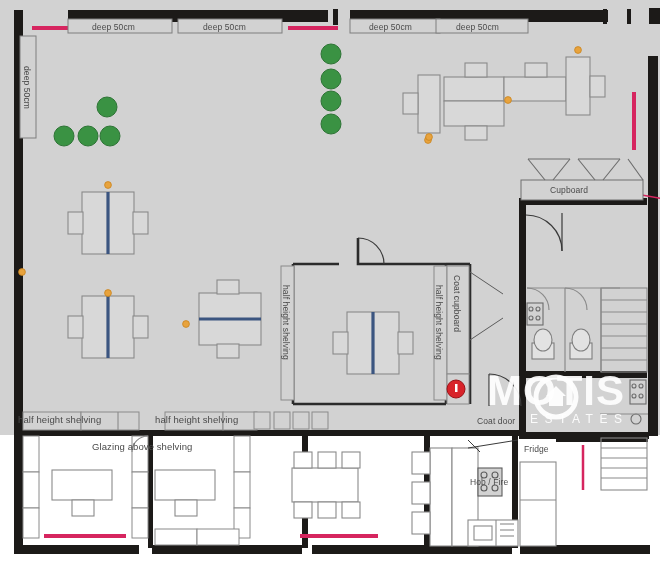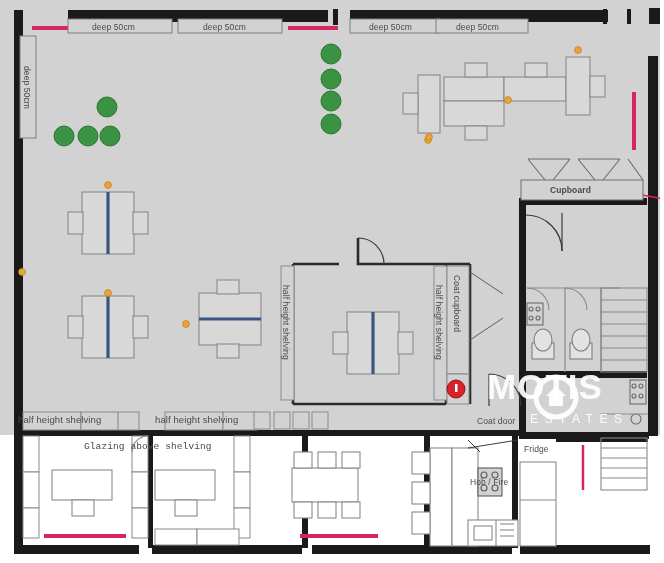--- a/index.html
+++ b/index.html
@@ -19,21 +19,21 @@
   .lbl-shelf{font-size:9.5px;}
   .lbl-room{font-size:8.5px;}
   .lbl-vert{transform-origin:0 0;}
   .wm{
     position:absolute;
     color:#ffffff;
     font-family:"Liberation Sans",sans-serif;
     pointer-events:none;
     opacity:.93;
   }
-  .wm-main{font-size:35px;font-weight:700;letter-spacing:1px;}
+  .wm-main{font-size:42px;font-weight:700;letter-spacing:1px;}
   .wm-sub{font-size:12px;font-weight:400;letter-spacing:6.5px;}
 </style>
 </head>
 <body>
 
 <div id="plan-root">
 
   <svg id="plan-svg" viewBox="0 0 664 563" xmlns="http://www.w3.org/2000/svg">
 
     <rect x="0" y="0" width="664" height="563" fill="#ffffff"></rect>
@@ -406,31 +406,31 @@
 
   </svg>
 
   <div class="lbl lbl-deep" style="left:92px;  top:22px;">deep 50cm</div>
   <div class="lbl lbl-deep" style="left:203px; top:22px;">deep 50cm</div>
   <div class="lbl lbl-deep" style="left:369px; top:22px;">deep 50cm</div>
   <div class="lbl lbl-deep" style="left:456px; top:22px;">deep 50cm</div>
 
   <div class="lbl lbl-deep lbl-vert" style="left:32px; top:66px; transform:rotate(90deg);">deep 50cm</div>
 
-  <div class="lbl lbl-room" style="left:550px; top:185px;font-weight:bold;">Cupboard</div>
+  <div class="lbl lbl-room" style="left:550px; top:185px;">Cupboard</div>
 
   <div class="lbl lbl-room lbl-vert" style="left:462px; top:275px; transform:rotate(90deg);">Coat cupboard</div>
 
   <div class="lbl lbl-room lbl-vert" style="left:291px; top:285px; transform:rotate(90deg);">half height shelving</div>
   <div class="lbl lbl-room lbl-vert" style="left:444px; top:285px; transform:rotate(90deg);">half height shelving</div>
 
   <div class="lbl lbl-shelf" style="left:18px; top:414px;">half height shelving</div>
   <div class="lbl lbl-shelf" style="left:155px; top:414px;">half height shelving</div>
 
-  <div class="lbl lbl-shelf" style="left:84px; top:441px;font-family:Liberation Mono, monospace;">Glazing above shelving</div>
+  <div class="lbl lbl-shelf" style="left:92px; top:441px;">Glazing above shelving</div>
 
   <div class="lbl lbl-room" style="left:477px; top:416px;">Coat door</div>
 
   <div class="lbl lbl-room" style="left:470px; top:477px;">Hob / Fire</div>
 
   <div class="lbl lbl-room" style="left:524px; top:444px;">Fridge</div>
 
   <div class="wm wm-main" style="left:487px; top:367px;">MOTIS</div>
   <div class="wm wm-sub" style="left:530px; top:412px;">ESTATES</div>
 

